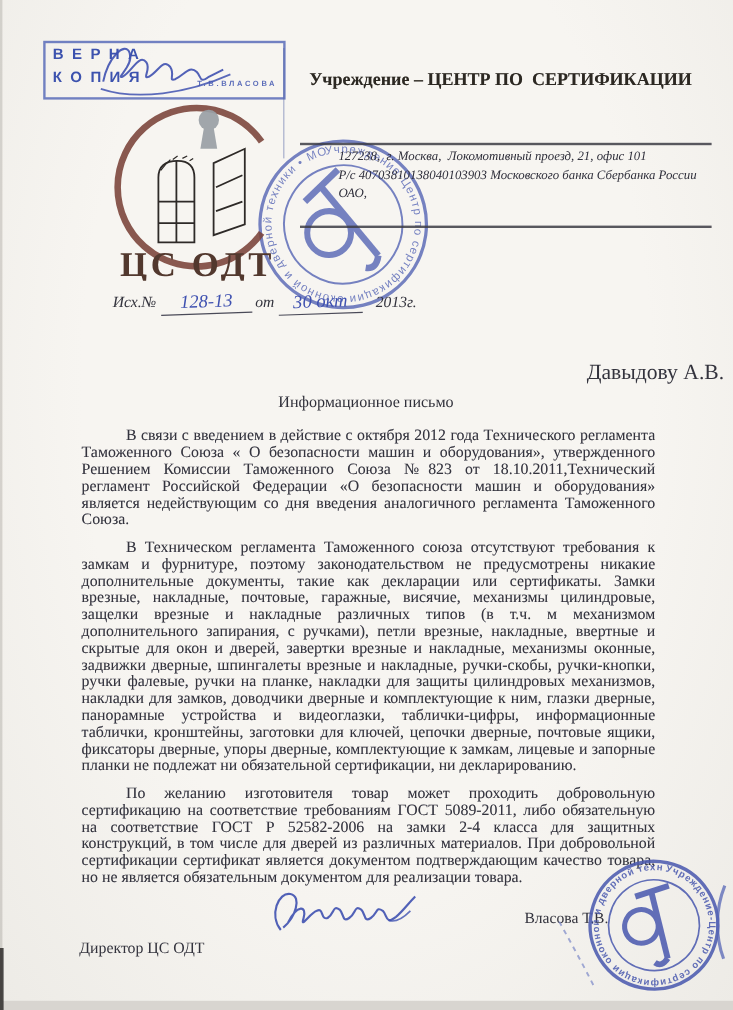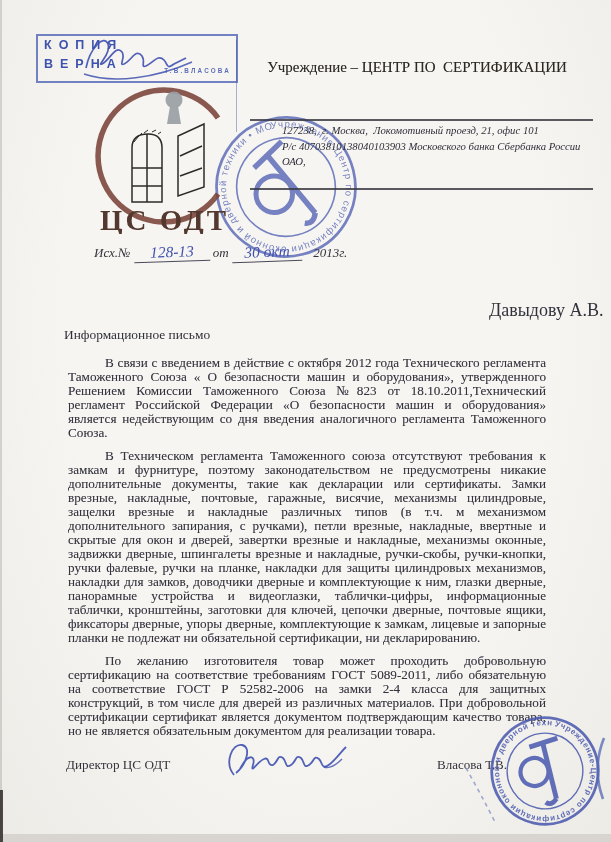--- a/index.html
+++ b/index.html
@@ -19,21 +19,21 @@
   #copy-stamp .w{font-size:12.5px;font-weight:bold;letter-spacing:7px;line-height:19px;padding-left:6px;}
   #copy-stamp .signer{
     position:absolute;right:5px;bottom:7px;font-size:6.3px;font-weight:bold;
     letter-spacing:2.2px;color:#4055b0;opacity:.85;
   }
   #copy-sig{position:absolute;left:42px;top:-8px;}
   #stamp-edge-line{position:absolute;left:236px;top:40px;width:1px;height:92px;background:rgba(70,90,160,.45);}
   
   #org-header{
     position:absolute;left:240px;top:57px;width:354px;text-align:center;
-    font-weight:normal;font-size:15px;line-height:20px;color:#2c2822;
+    font-weight:bold;font-size:15px;line-height:20px;color:#2c2822;
     text-shadow:0 0 .5px rgba(40,35,30,.4);
   }
   
   .hrule{position:absolute;left:250px;width:343px;height:2px;background:#3c3c44;opacity:.85;}
   #rule-top{top:119px;}
   #rule-bottom{top:188px;}
   #contact{
     position:absolute;left:282px;top:123px;width:314px;
     font-style:italic;font-size:10.7px;line-height:15.7px;color:#2e2e3a;
   }
@@ -50,28 +50,28 @@
     color:#3f51b0;font-size:15.5px;font-style:italic;
     font-family:"Liberation Serif",serif;transform:rotate(-2deg);
   }
   #ref-number{width:76px;}
   #ref-date{width:70px;margin-right:8px;}
   
   #recipient-1{position:absolute;left:352px;top:268px;font-size:13px;color:#33333d;}
   #recipient-2{position:absolute;left:489px;top:300px;font-size:18px;color:#33333d;}
   
   #letter{position:absolute;left:64px;top:327px;width:482px;}
-  #letter-title{font-size:13.4px;margin:0 0 13px 0;color:#30303a;}
+  #letter-title{text-align:center;font-size:13.4px;margin:0 0 13px 0;color:#30303a;}
   #letter p{
     margin:0 0 9px 4px;text-align:justify;text-indent:37px;
     font-size:13.2px;line-height:14px;color:#34343e;
     text-shadow:0 0 .45px rgba(55,55,80,.3);
   }
   
-  #sig-position{position:absolute;left:66px;top:757px;font-size:13.2px;color:#33333d;}
+  #sig-position{position:absolute;left:66px;top:782px;font-size:13.2px;color:#33333d;}
   #sig-name{position:absolute;left:437px;top:757px;font-size:13px;color:#33333d;}
   #main-sig{position:absolute;left:220px;top:733px;}
   #dash-mark{position:absolute;left:460px;top:766px;}
   #pen-mark{position:absolute;left:592px;top:736px;}
   
   #edge-bottom{position:absolute;left:0;top:834px;width:611px;height:8px;background:#d8d5d0;}
   #edge-corner{position:absolute;left:0;top:790px;width:3px;height:52px;background:#23211f;opacity:.8;}
   #edge-left{position:absolute;left:0;top:0;width:2px;height:842px;background:rgba(120,115,108,.25);}
 </style>
 </head>
@@ -106,22 +106,22 @@
       <path d="M 40 118 L 40 64 Q 40 50 56 50 Q 70 50 70 64 L 70 118 Z"></path>
       <path d="M 40 84 L 70 84 M 40 102 L 70 102 M 55 50 L 55 118"></path>
       <path d="M 86 112 L 86 52 L 112 40 L 112 103 Z"></path>
       <path d="M 88 72 L 110 62 M 88 92 L 110 84"></path>
       <path d="M 42 58 l 4 -5 M 46 53 l 4 -4 M 52 49 l 4 -3 M 60 48 l 4 -2 M 66 50 l 3 -2" stroke-width="1"></path>
     </g>
     <text x="8" y="146" font-family="Liberation Serif, serif" font-weight="bold" font-size="29" letter-spacing="3" fill="#52382e">ЦС ОДТ</text>
   </svg>
 
   <div id="copy-stamp">
+    <div class="w">ВЕРНА</div>
     <div class="w">КОПИЯ</div>
-    <div class="w">ВЕРНА</div>
     <div class="signer">Т.В.ВЛАСОВА</div>
     <svg id="copy-sig" width="128" height="58" viewBox="0 0 128 58">
       <path d="M6 40 C10 20 24 6 28 16 C32 26 16 38 22 36 C30 32 36 16 42 24 C46 30 38 38 44 36 C52 32 56 20 62 28 C66 34 60 40 66 38 C74 34 78 26 84 32 C88 36 86 42 94 36 L106 30" fill="none" stroke="#3f51b0" stroke-width="1.7" opacity="0.9"></path>
       <path d="M4 46 C34 56 76 50 112 34" fill="none" stroke="#3f51b0" stroke-width="1.5" opacity="0.85"></path>
     </svg>
   </div>
   <div id="stamp-edge-line"></div>
 
   <div id="org-header">
     <div class="pre">Учреждение – ЦЕНТР ПО  СЕРТИФИКАЦИИ</div>

